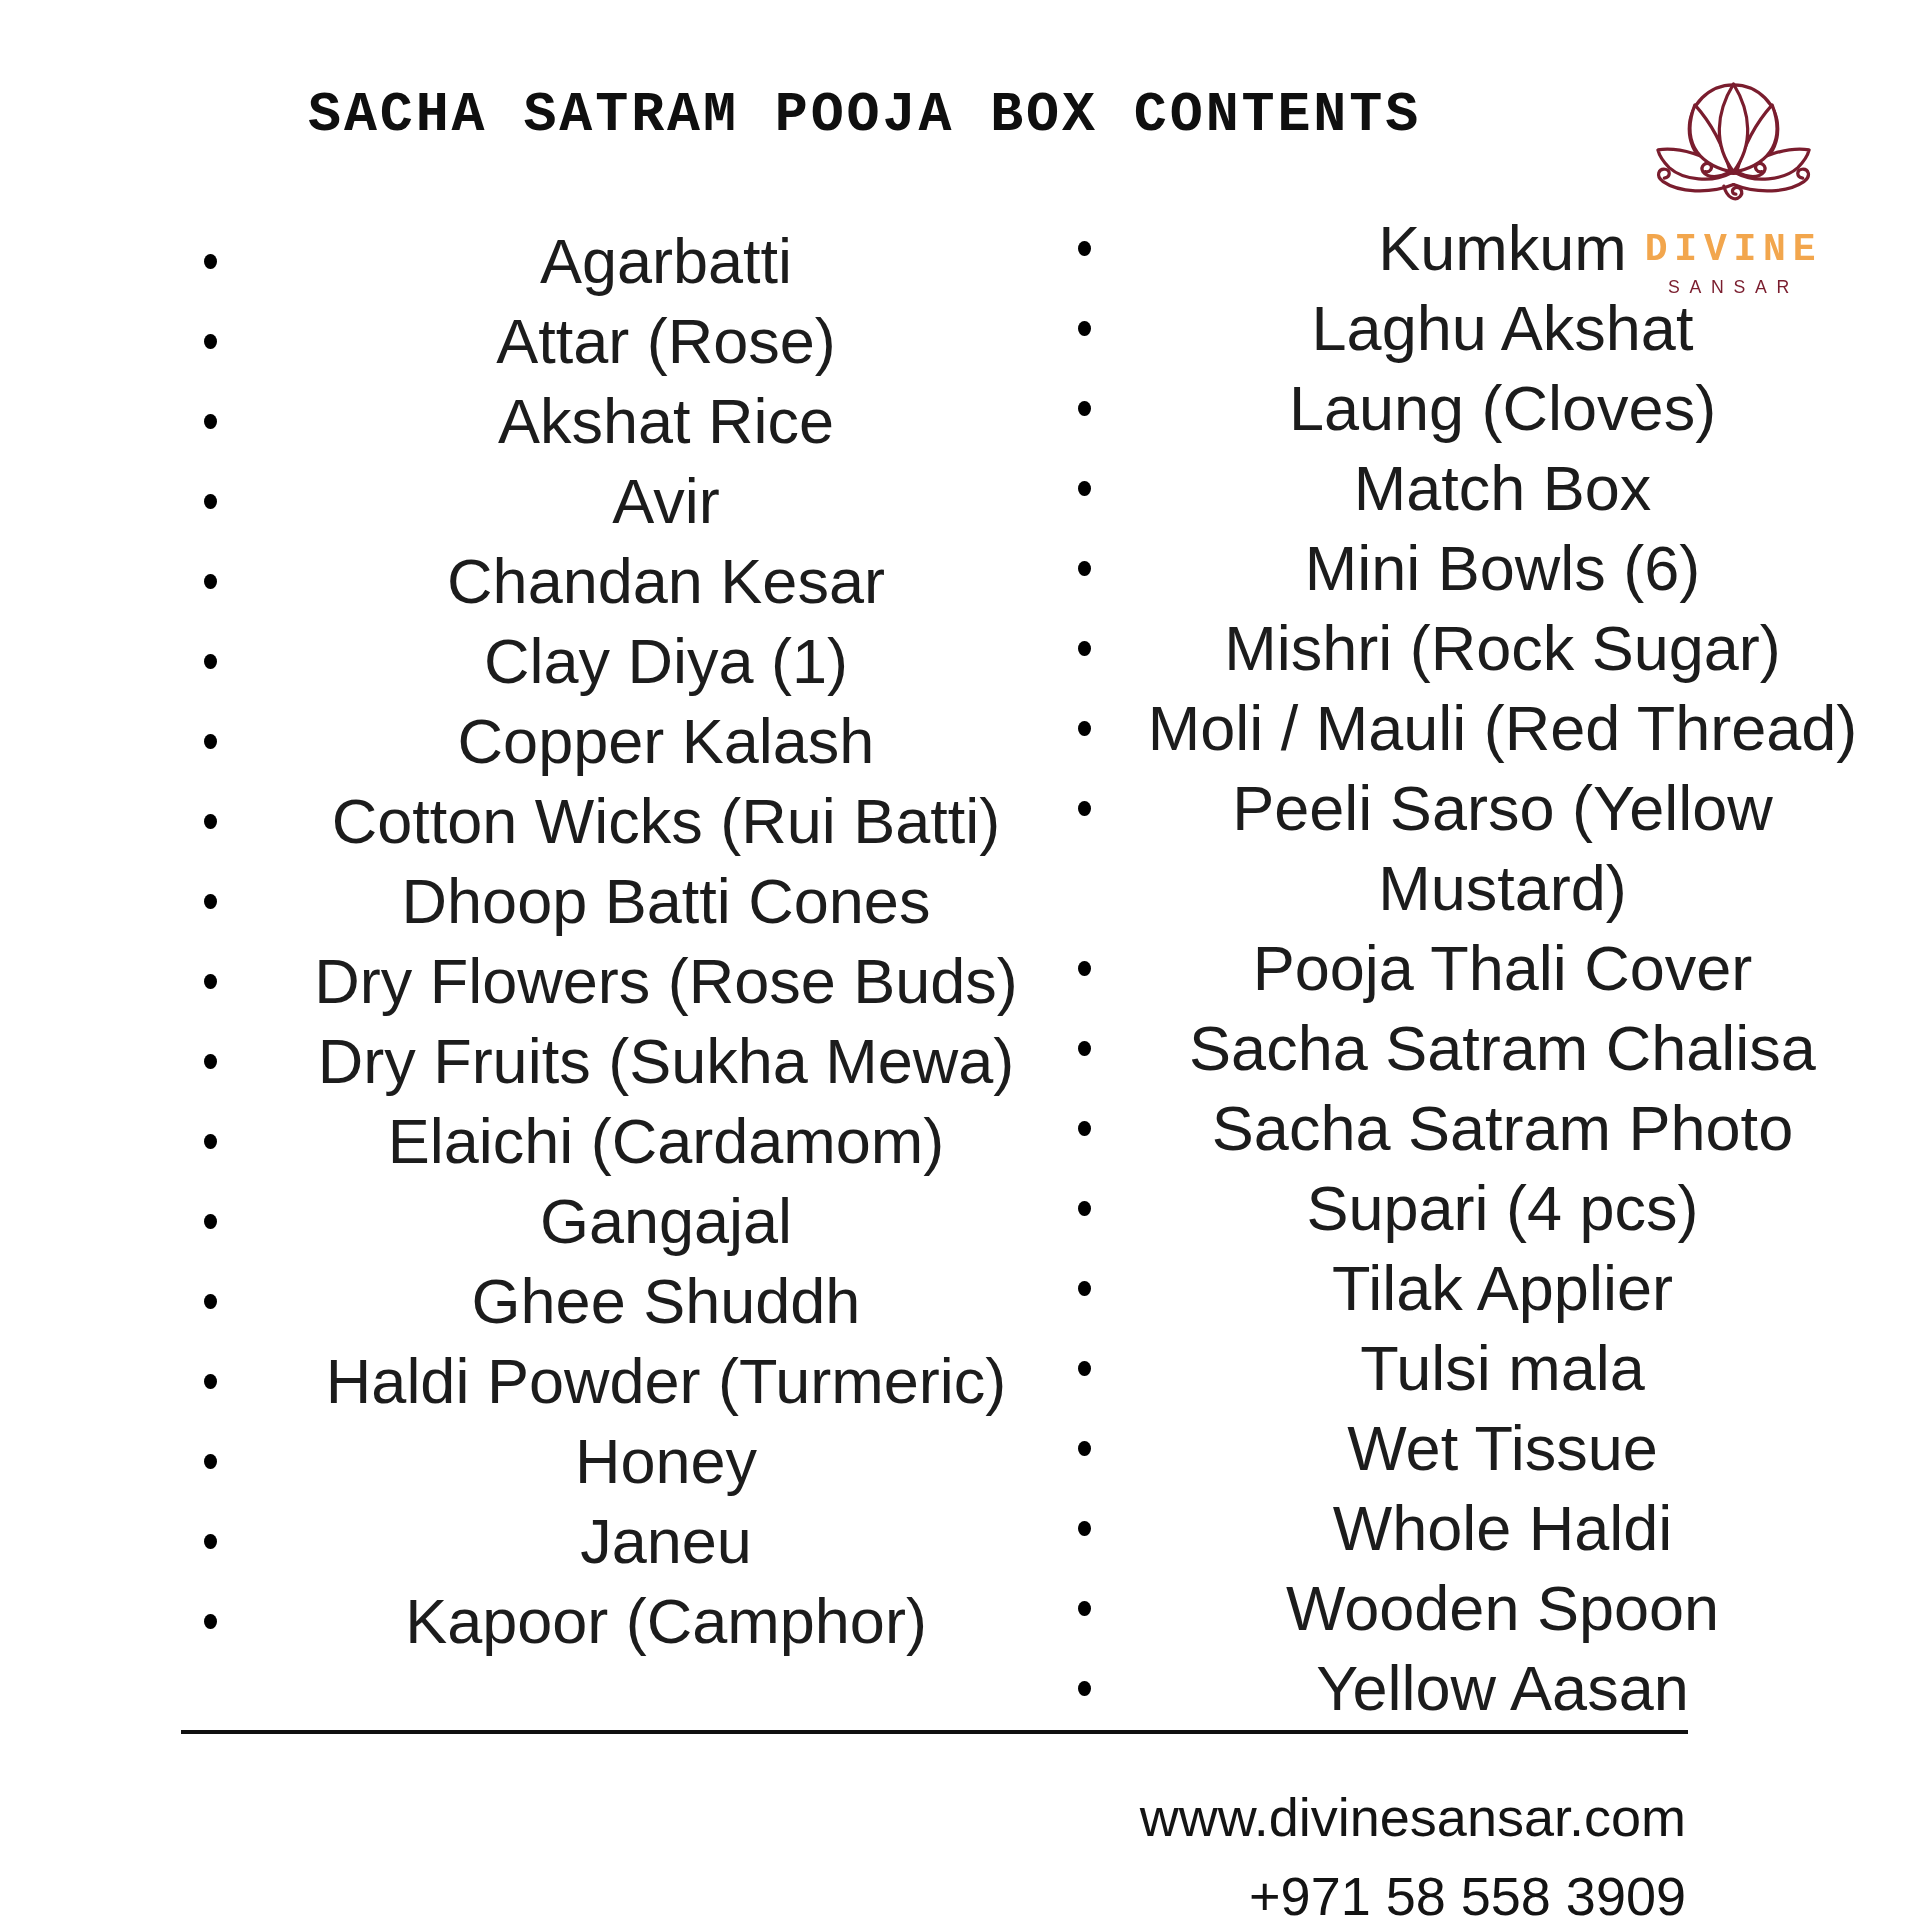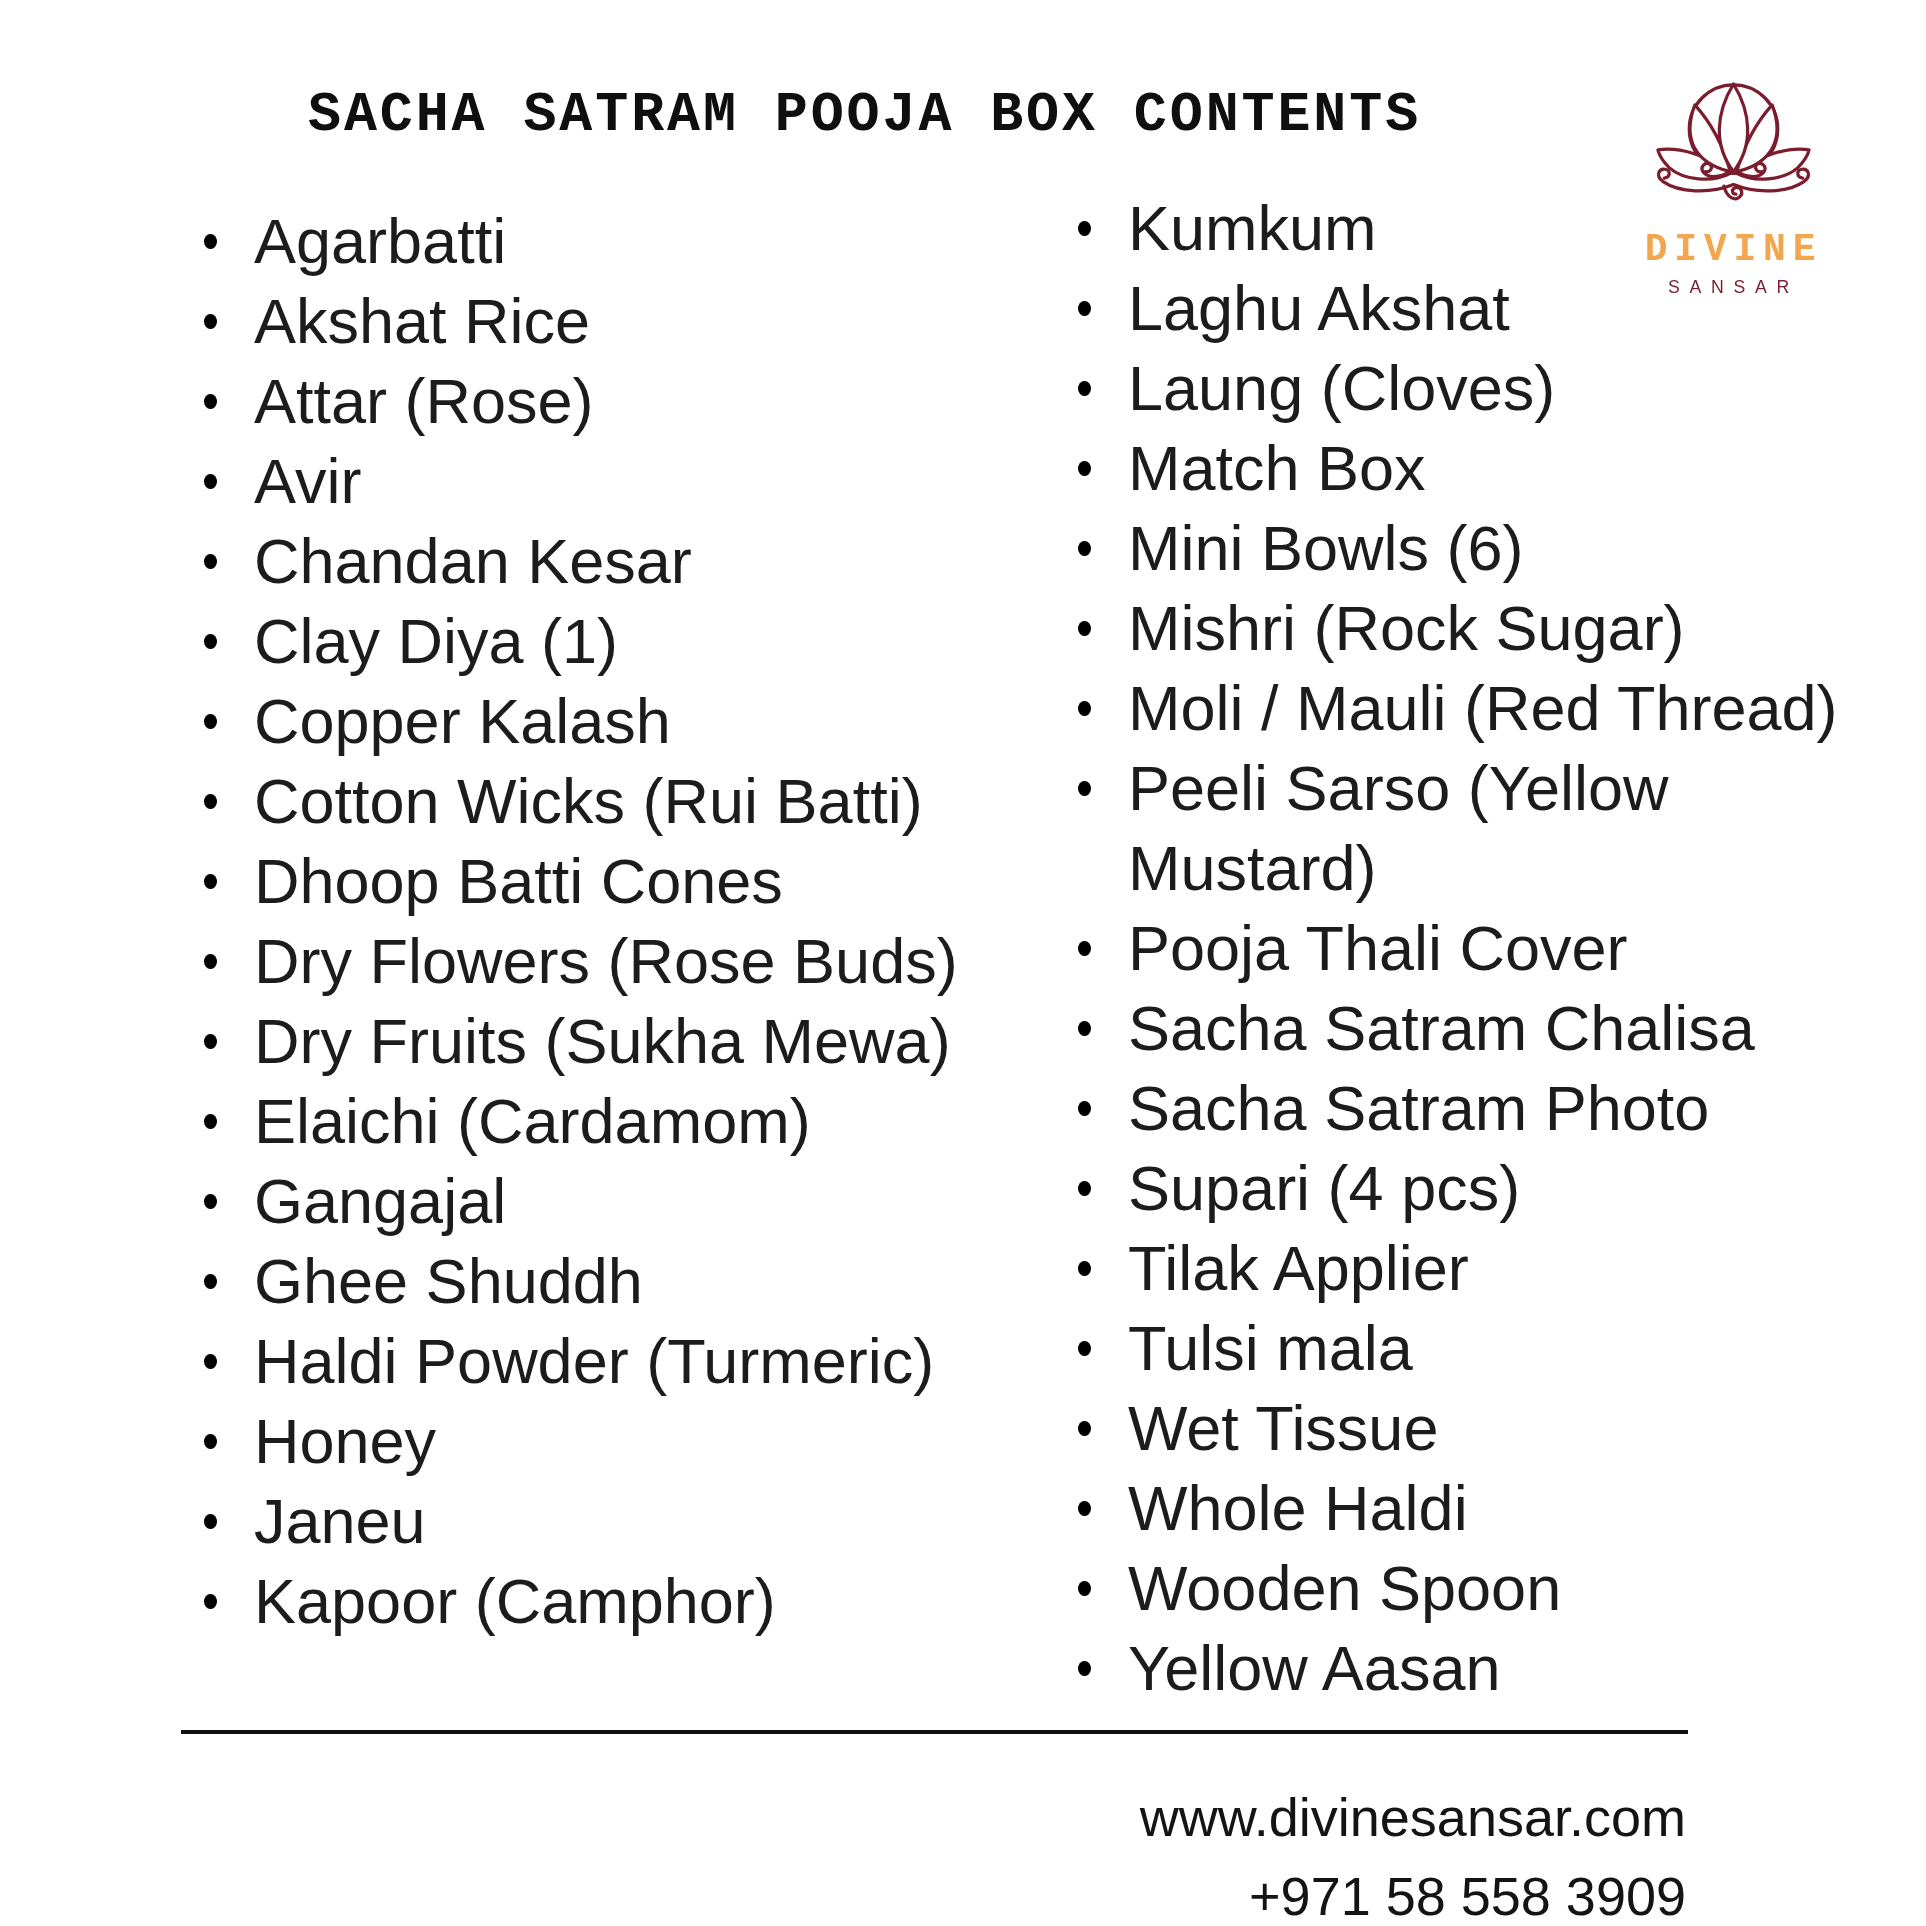--- a/index.html
+++ b/index.html
@@ -44,23 +44,24 @@
     font-size: 17.7px;
     color: #7a1d2e;
     letter-spacing: 9.7px;
     margin-top: 5.7px;
     white-space: nowrap;
   }
 
   
   .lists {
     position: absolute;
-    top: 188px; left: 204px;
+    top: 208px; left: 204px;
     display: flex;
     align-items: flex-start;
+    text-align: center;
   }
   ul.col {
     list-style: none;
     margin: 0; padding: 0;
   }
   #left-col  { width: 874px; padding-top: 12.6px; }
   #right-col { width: 799px; }
   ul.col li {
     position: relative;
     padding-left: 50px;
@@ -121,22 +122,22 @@
       <path d="M98,143 C102,158 112,162 118,156 C123,151 119,143 112,145 C107,147 108,153 113,153"></path>
     </svg>
   </span>
   <div class="brand">DIVINE</div>
   <div class="subbrand">SANSAR</div>
 </div>
 
 <div class="lists">
   <ul class="col" id="left-col">
       <li><span class="dot"></span><span>Agarbatti</span></li>
+      <li><span class="dot"></span><span>Attar (Rose)</span></li>
       <li><span class="dot"></span><span>Akshat Rice</span></li>
-      <li><span class="dot"></span><span>Attar (Rose)</span></li>
       <li><span class="dot"></span><span>Avir</span></li>
       <li><span class="dot"></span><span>Chandan Kesar</span></li>
       <li><span class="dot"></span><span>Clay Diya (1)</span></li>
       <li><span class="dot"></span><span>Copper Kalash</span></li>
       <li><span class="dot"></span><span>Cotton Wicks (Rui Batti)</span></li>
       <li><span class="dot"></span><span>Dhoop Batti Cones</span></li>
       <li><span class="dot"></span><span>Dry Flowers (Rose Buds)</span></li>
       <li><span class="dot"></span><span>Dry Fruits (Sukha Mewa)</span></li>
       <li><span class="dot"></span><span>Elaichi (Cardamom)</span></li>
       <li><span class="dot"></span><span>Gangajal</span></li>

